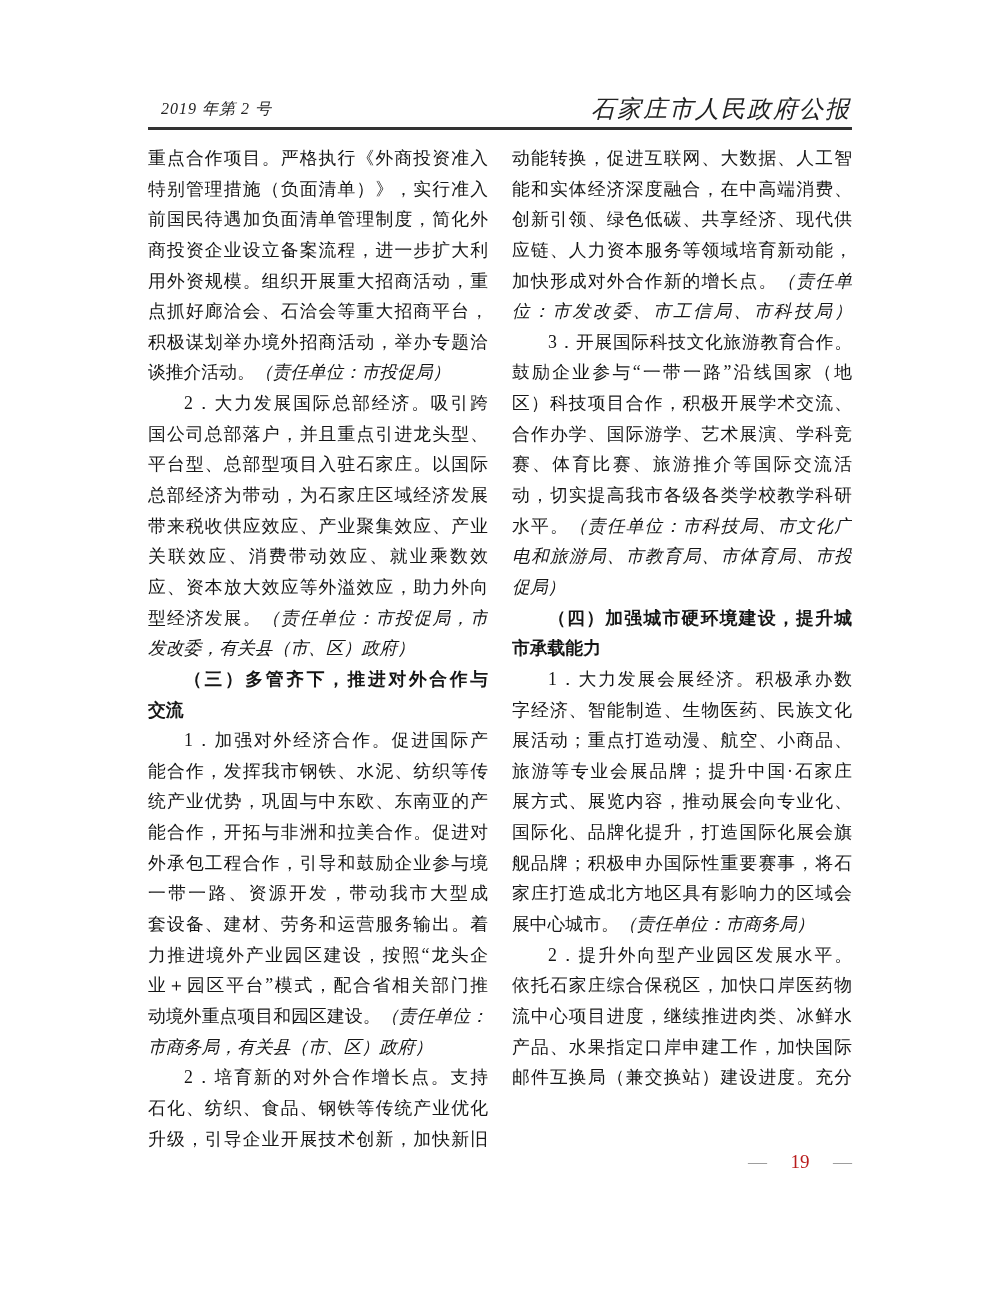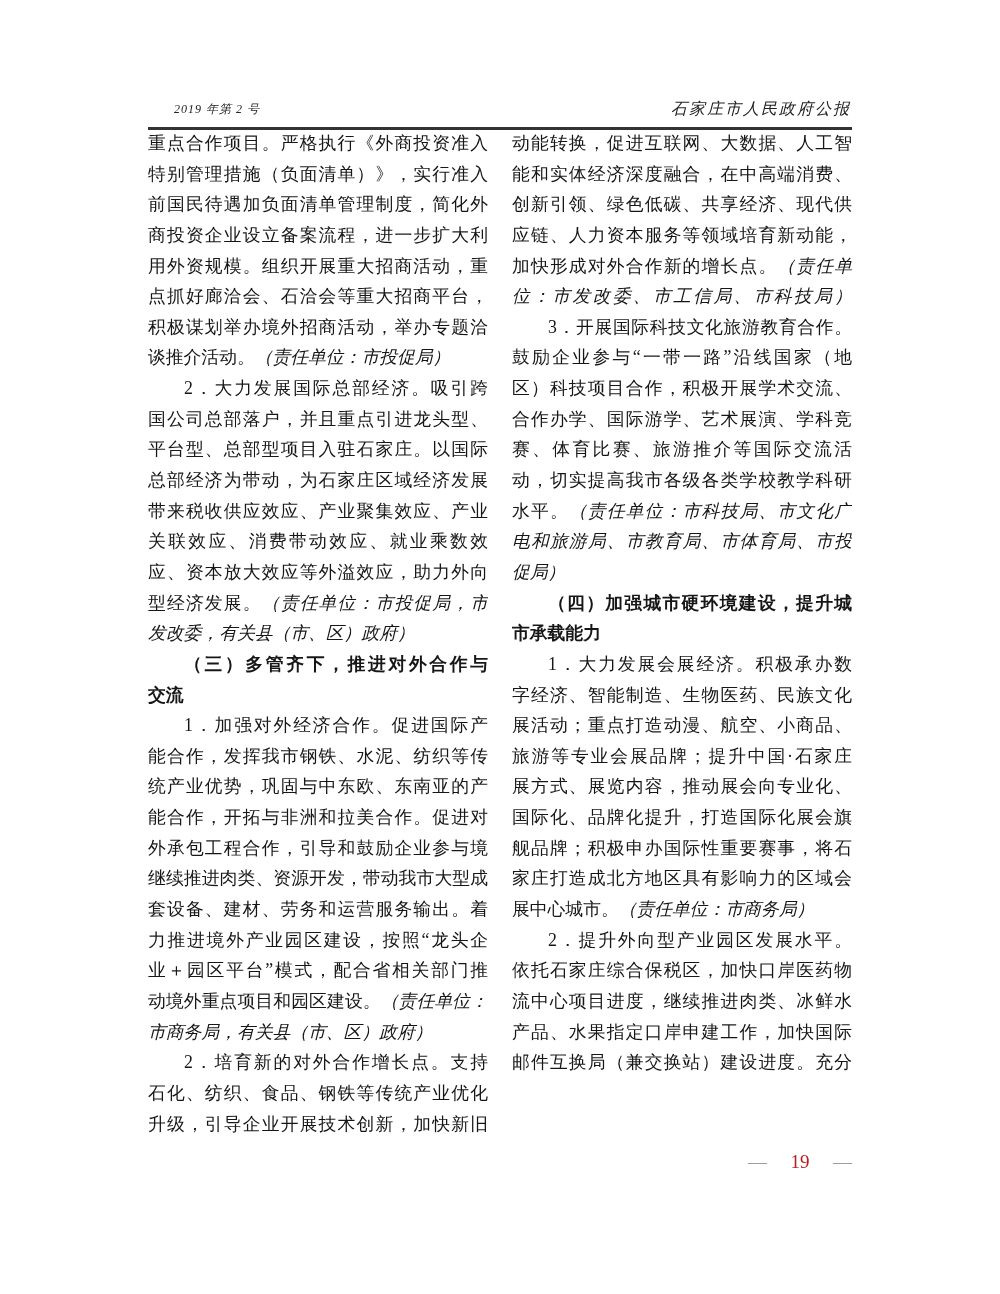--- a/index.html
+++ b/index.html
@@ -8,37 +8,37 @@
     background: #ffffff;
     font-family: "Liberation Serif", "DejaVu Serif", serif;
     color: #161616;
     position: relative;
     overflow: hidden;
   }
   .page { position: absolute; left: 0; top: 0; width: 1000px; height: 1294px; background: #fff; }
 
   
   .hdr-issue {
-    position: absolute; left: 174px; top: 98px;
-    font-size: 12px; line-height: 22px; letter-spacing: 1px;
+    position: absolute; left: 161px; top: 98px;
+    font-size: 16px; line-height: 22px; letter-spacing: 1px;
     font-style: italic; color: #222;
   }
   .hdr-title {
     position: absolute; right: 149px; top: 98px;
-    font-size: 16px; line-height: 22px; letter-spacing: 2px;
+    font-size: 24px; line-height: 22px; letter-spacing: 2px;
     font-style: italic; color: #222;
   }
   .hdr-rule {
     position: absolute; left: 148px; top: 127px;
     width: 704px; height: 2.5px; background: #333333;
   }
 
   
   .col {
-    position: absolute; top: 128px; width: 340px;
+    position: absolute; top: 143px; width: 340px;
   }
   .col-left  { left: 148px; }
   .col-right { left: 512px; }
 
   .line {
     height: 30.65px; line-height: 30.65px;
     font-size: 17.8px;
     white-space: nowrap; overflow: hidden;
     text-align: justify; text-align-last: justify;
     text-justify: inter-character;
@@ -88,21 +88,21 @@
       <div class="line"><span class="seg-body">应、资本放大效应等外溢效应，助力外向</span></div>
       <div class="line"><span class="seg-body">型经济发展。</span><span class="seg-kai">（责任单位：市投促局，市</span></div>
       <div class="line end"><span class="seg-kai">发改委，有关县（市、区）政府）</span></div>
       <div class="line ind"><span class="seg-kaib">（三）多管齐下，推进对外合作与</span></div>
       <div class="line end"><span class="seg-kaib">交流</span></div>
       <div class="line ind"><span class="seg-body">1．加强对外经济合作。促进国际产</span></div>
       <div class="line"><span class="seg-body">能合作，发挥我市钢铁、水泥、纺织等传</span></div>
       <div class="line"><span class="seg-body">统产业优势，巩固与中东欧、东南亚的产</span></div>
       <div class="line"><span class="seg-body">能合作，开拓与非洲和拉美合作。促进对</span></div>
       <div class="line"><span class="seg-body">外承包工程合作，引导和鼓励企业参与境</span></div>
-      <div class="line"><span class="seg-body">继续推进肉类、资源开发，带动我市大型成</span></div>
+      <div class="line"><span class="seg-body">一带一路、资源开发，带动我市大型成</span></div>
       <div class="line"><span class="seg-body">套设备、建材、劳务和运营服务输出。着</span></div>
       <div class="line"><span class="seg-body">力推进境外产业园区建设，按照“龙头企</span></div>
       <div class="line"><span class="seg-body">业＋园区平台”模式，配合省相关部门推</span></div>
       <div class="line"><span class="seg-body">动境外重点项目和园区建设。</span><span class="seg-kai">（责任单位：</span></div>
       <div class="line end"><span class="seg-kai">市商务局，有关县（市、区）政府）</span></div>
       <div class="line ind"><span class="seg-body">2．培育新的对外合作增长点。支持</span></div>
       <div class="line"><span class="seg-body">石化、纺织、食品、钢铁等传统产业优化</span></div>
       <div class="line"><span class="seg-body">升级，引导企业开展技术创新，加快新旧</span></div>
     </div>
 

